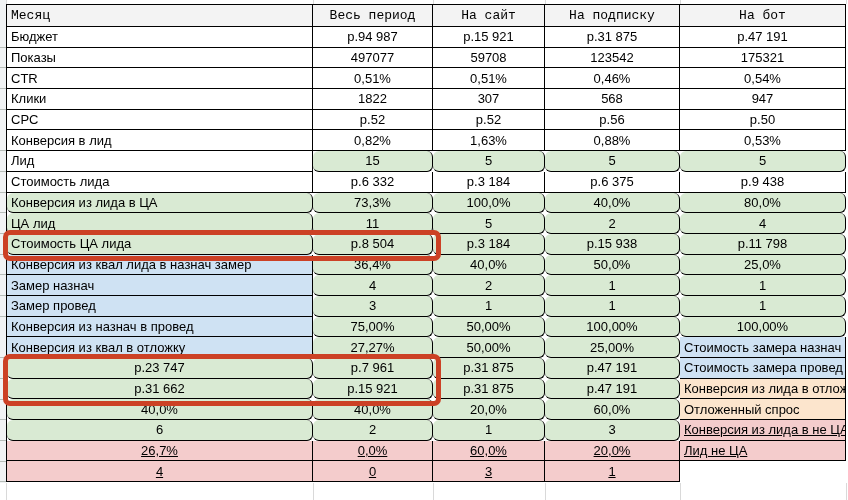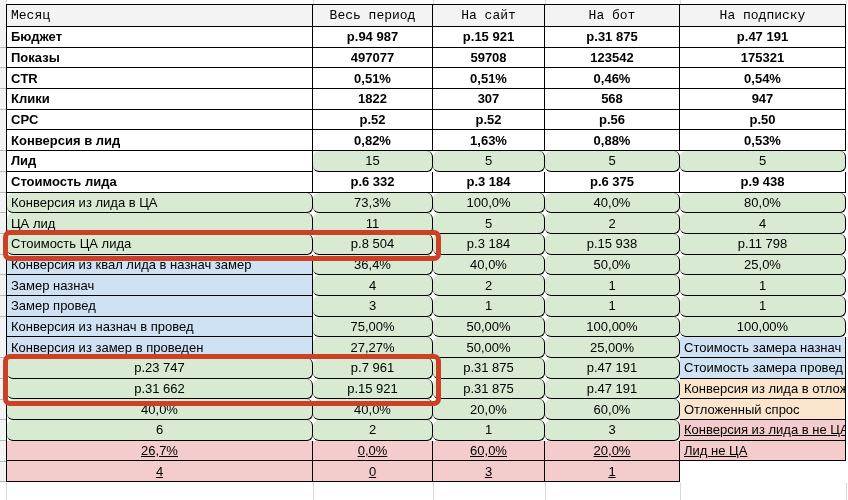--- a/index.html
+++ b/index.html
@@ -35,21 +35,21 @@
   .cell{
     box-sizing:border-box;
     border-right:1px solid #000;border-bottom:1px solid #000;
     display:flex;align-items:center;
     overflow:hidden;white-space:nowrap;
     line-height:1;
   }
   .lbl{justify-content:flex-start;padding-left:4px;}
   .val{justify-content:center;}
   .hdr{background:var(--hdr,#f3f3f3);font-family:Liberation Mono, monospace;}
-  .bg-plain{background:#ffffff;font-weight:bold;}
+  .bg-plain{background:#ffffff;}
   .bg-green{background:var(--green,#d9ead3);border-radius:6px;}
   .bg-blue{background:var(--blue,#cfe2f3);}
   .bg-orange{background:var(--orange,#fce5cd);}
   .bg-pink{background:var(--pink,#f4cccc);text-decoration:underline;}
 
   
   .red-box{
     position:absolute;left:-4px;width:438px;
     box-sizing:border-box;
     border:5px solid var(--red,#cc4125);
@@ -71,22 +71,22 @@
   <div class="vline" style="left:433px"></div>
   <div class="vline" style="left:545px"></div>
   <div class="vline" style="left:680px"></div>
   <div class="vline" style="left:846px"></div>
 </div>
 
 <div id="sheet">
     <div class="cell lbl hdr">Месяц</div>
     <div class="cell val hdr">Весь период</div>
     <div class="cell val hdr">На сайт</div>
+    <div class="cell val hdr">На подписку</div>
     <div class="cell val hdr">На бот</div>
-    <div class="cell val hdr">На подписку</div>
     <div class="cell lbl bg-plain">Бюджет</div>
     <div class="cell val bg-plain">р.94 987</div>
     <div class="cell val bg-plain">р.15 921</div>
     <div class="cell val bg-plain">р.31 875</div>
     <div class="cell val bg-plain">р.47 191</div>
     <div class="cell lbl bg-plain">Показы</div>
     <div class="cell val bg-plain">497077</div>
     <div class="cell val bg-plain">59708</div>
     <div class="cell val bg-plain">123542</div>
     <div class="cell val bg-plain">175321</div>
@@ -148,21 +148,21 @@
     <div class="cell lbl bg-blue">Замер провед</div>
     <div class="cell val bg-green">3</div>
     <div class="cell val bg-green">1</div>
     <div class="cell val bg-green">1</div>
     <div class="cell val bg-green">1</div>
     <div class="cell lbl bg-blue">Конверсия из назнач в провед</div>
     <div class="cell val bg-green">75,00%</div>
     <div class="cell val bg-green">50,00%</div>
     <div class="cell val bg-green">100,00%</div>
     <div class="cell val bg-green">100,00%</div>
-    <div class="cell lbl bg-blue">Конверсия из замер в проведен</div>
+    <div class="cell lbl bg-blue">Конверсия из квал в отложку</div>
     <div class="cell val bg-green">27,27%</div>
     <div class="cell val bg-green">50,00%</div>
     <div class="cell val bg-green">25,00%</div>
     <div class="cell lbl bg-blue">Стоимость замера назнач</div>
     <div class="cell val bg-green">р.23 747</div>
     <div class="cell val bg-green">р.7 961</div>
     <div class="cell val bg-green">р.31 875</div>
     <div class="cell val bg-green">р.47 191</div>
     <div class="cell lbl bg-blue">Стоимость замера провед</div>
     <div class="cell val bg-green">р.31 662</div>

